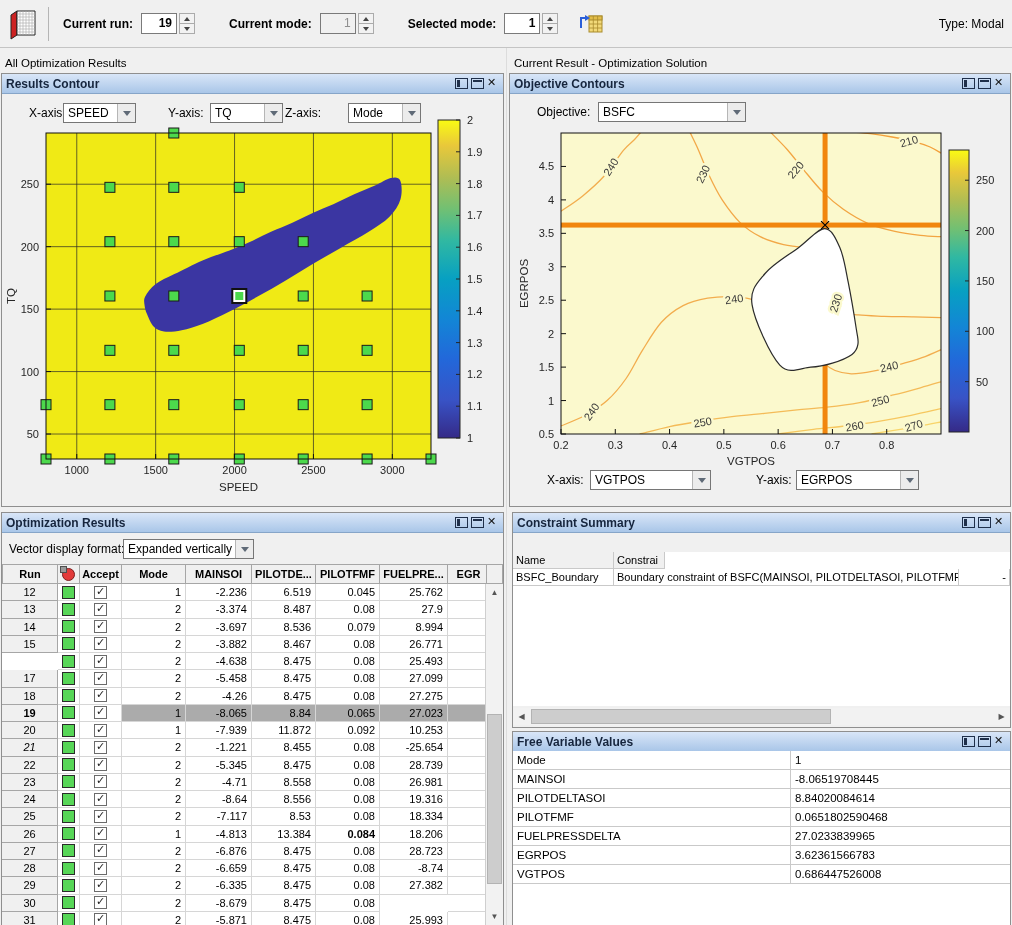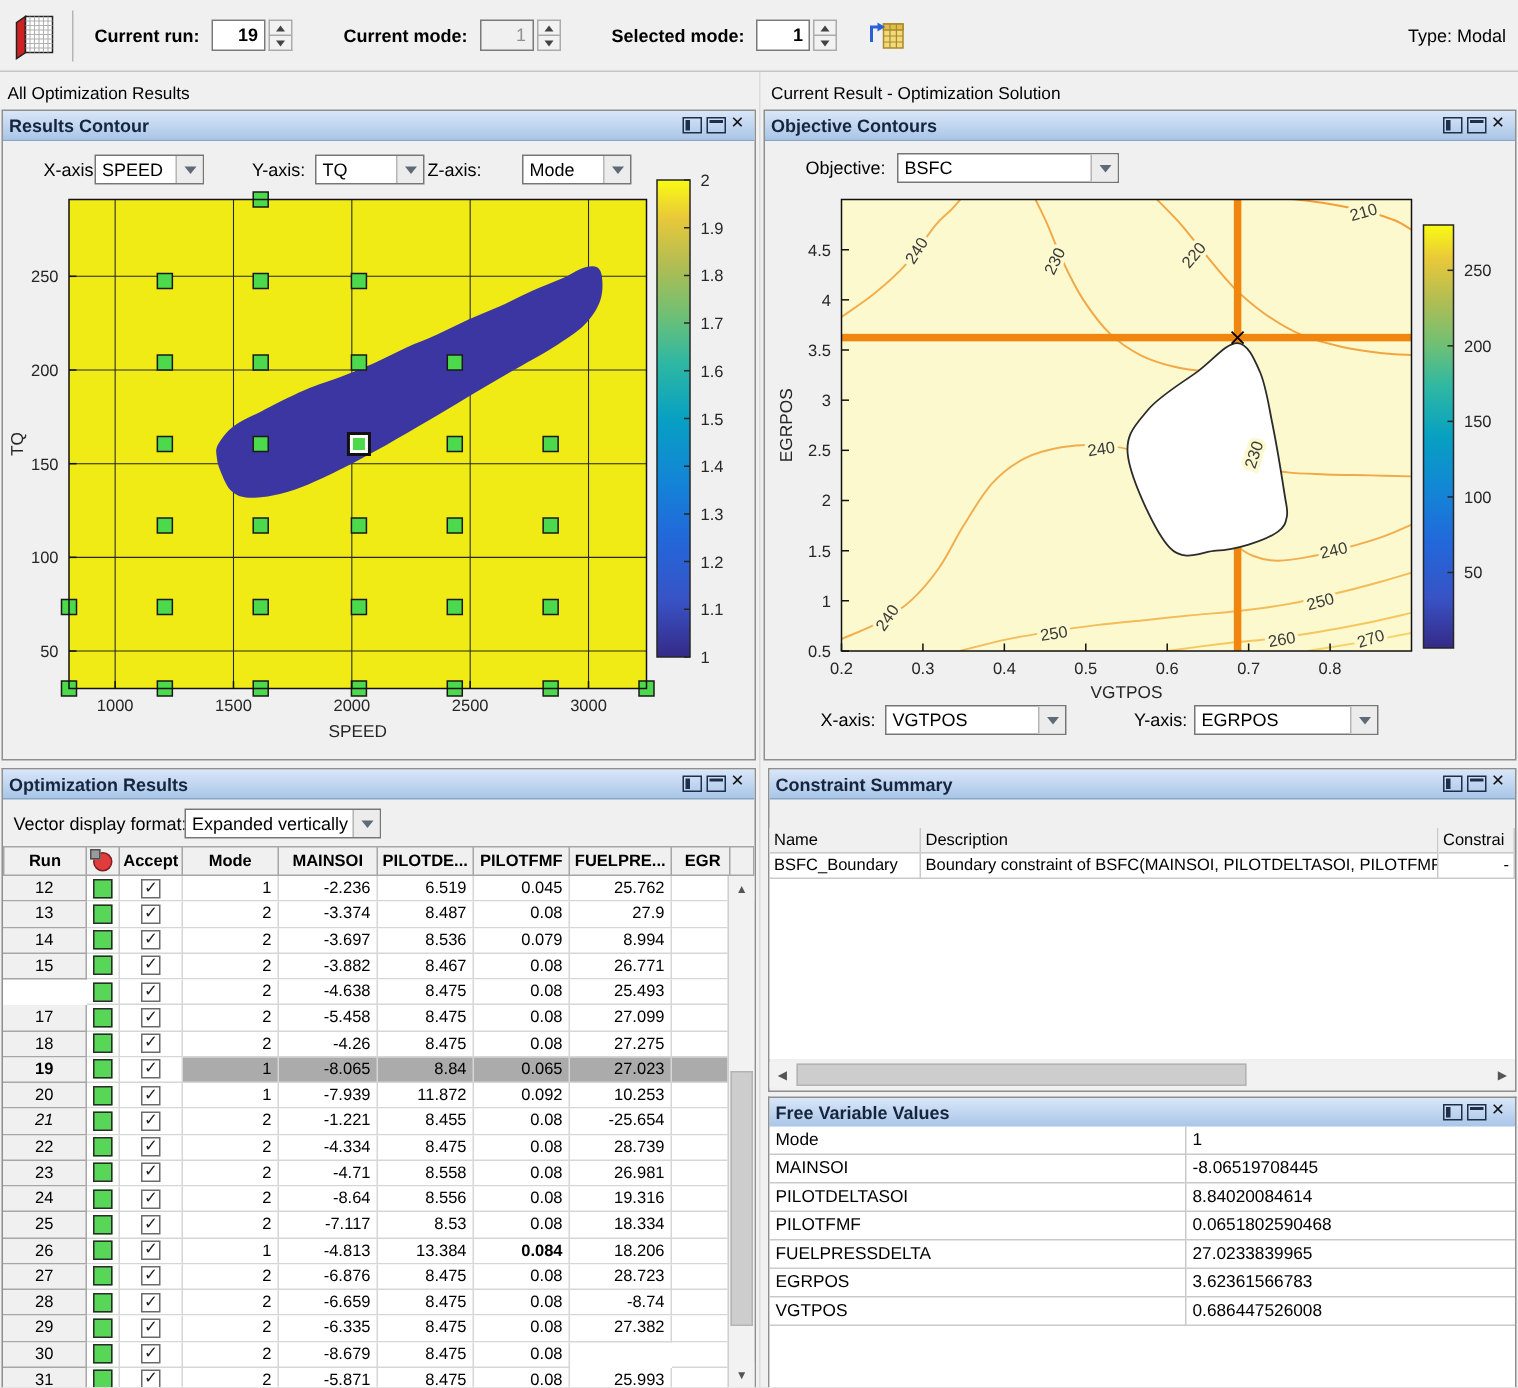--- a/index.html
+++ b/index.html
@@ -576,21 +576,21 @@
         </div>
         <div class="trow">
           <div class="td runc" style="width: 56px;">22</div>
           <div class="td cc" style="width: 22px;">
             <span class="gsq"></span>
           </div>
           <div class="td cc" style="width: 42px;">
             <span class="cb"></span>
           </div>
           <div class="td data" style="width: 64px;">2</div>
-          <div class="td data" style="width: 66px;">-4.334</div>
+          <div class="td data" style="width: 66px;">-5.345</div>
           <div class="td data" style="width: 64px;">8.475</div>
           <div class="td data" style="width: 64px;">0.08</div>
           <div class="td data" style="width: 68px;">28.739</div>
           <div class="td data" style="width: 42px;"></div>
         </div>
         <div class="trow">
           <div class="td runc" style="width: 56px;">23</div>
           <div class="td cc" style="width: 22px;">
             <span class="gsq"></span>
           </div>
@@ -736,21 +736,20 @@
     <div class="titlebar">
       <span>Constraint Summary</span>
         <span class="sp"></span>
       <span class="tbb b1"></span>
       <span class="tbb b2"></span>
       <span class="tbb b3"></span>
     </div>
     <div class="cs-body" id="cs-body">
         <div class="csrow h">
           <div class="csc" style="width: 101px;">Name</div>
-          <div class="csc" style="width: 345px;">Description</div>
           <div class="csc" style="width: 51px;">Constrai</div>
         </div>
         <div class="csrow">
           <div class="csc" style="width: 101px; justify-content: flex-start;">BSFC_Boundary</div>
           <div class="csc" style="width: 345px; justify-content: flex-start;">Boundary constraint of BSFC(MAINSOI, PILOTDELTASOI, PILOTFMF, F...</div>
           <div class="csc" style="width: 51px; justify-content: flex-end;">-</div>
         </div>
       </div>
     <div class="hscroll" style="bottom:2px;">
       <span class="sarr" style="left:0;">◀</span>

